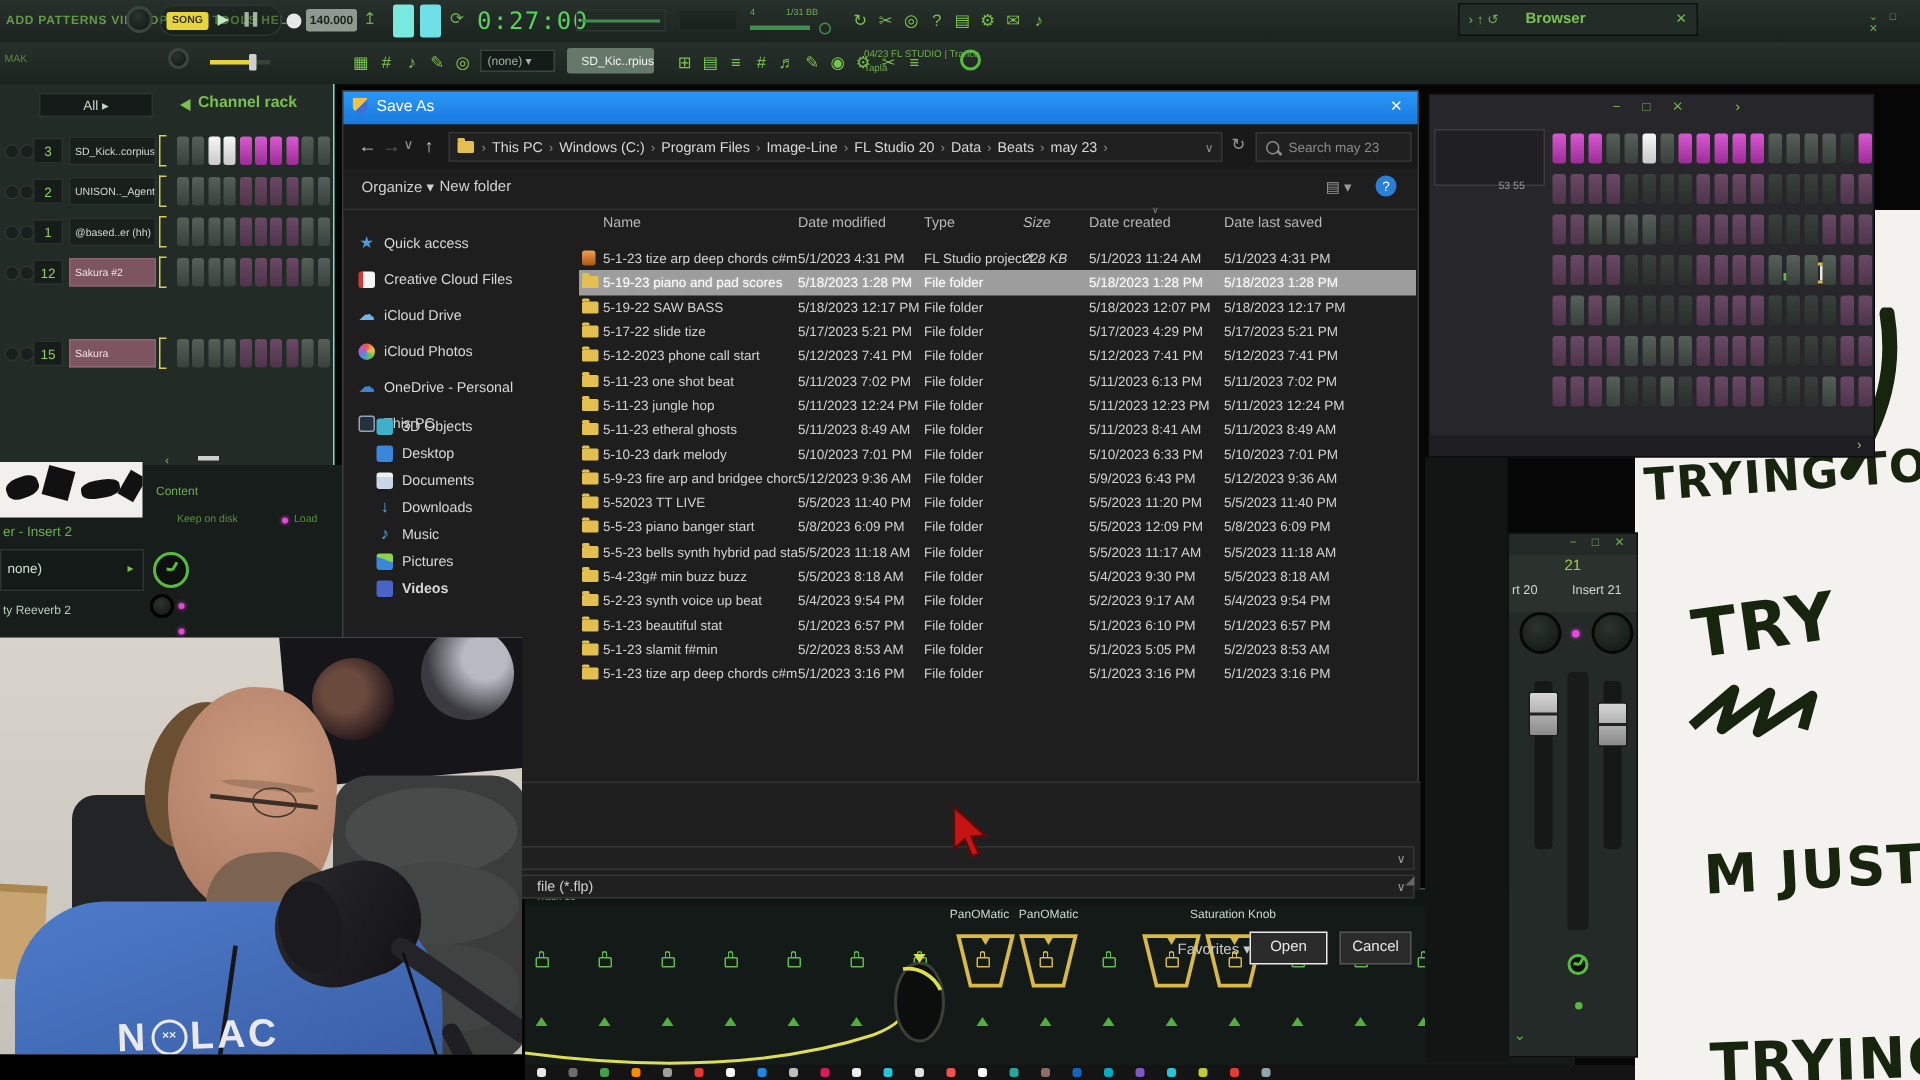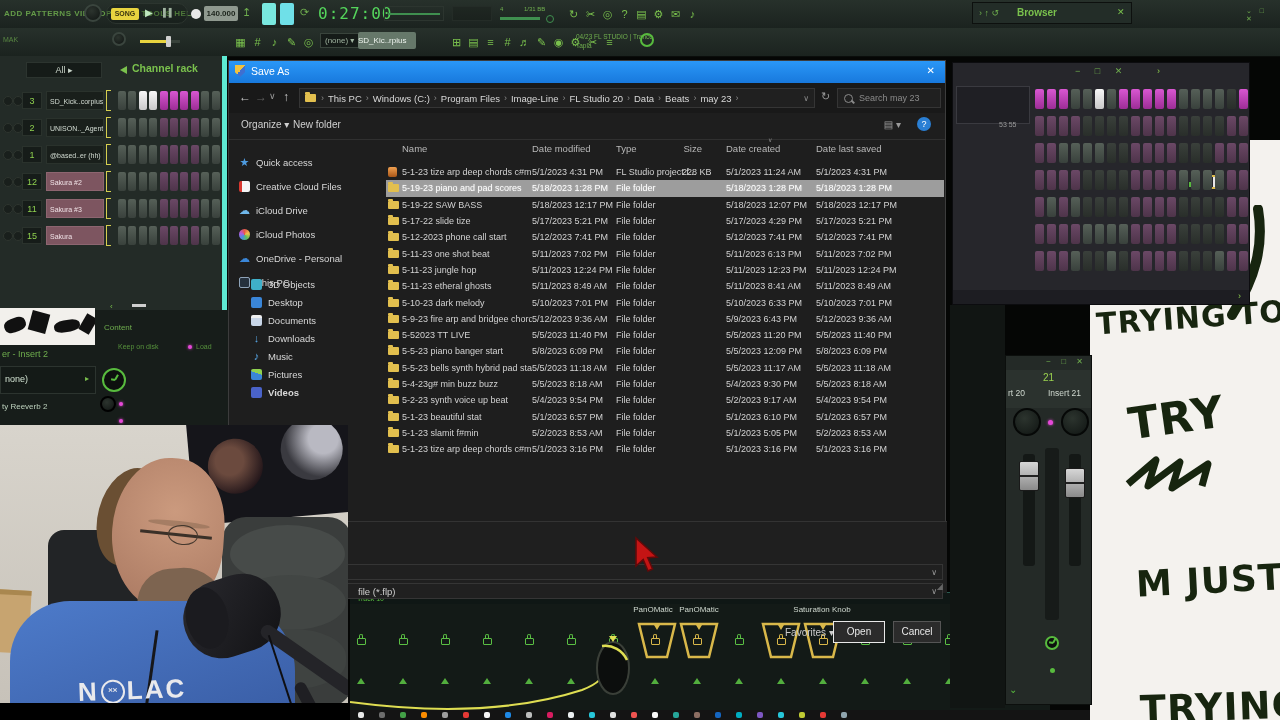--- a/index.html
+++ b/index.html
@@ -54,21 +54,21 @@
   .ic-music{color:#58a8e8;}
   .ic-pictures{background:linear-gradient(200deg,#8fd14f 40%,#3a86d8 40%);}
   .ic-videos{background:#4a63c9;}
   .fhead{color:#b8b8b8;font-size:9.5px;}
   .frow{position:absolute;left:0;width:558px;height:16.3px;display:flex;align-items:center;color:#d2d2d2;font-size:9px;white-space:nowrap;}
   .frow.selected{background:#9d9d9d;color:#ffffff;text-shadow:0 0 2px #ffffff66;}
   .fc-icon{width:16px;flex:none;display:flex;justify-content:flex-start;padding-left:2px;box-sizing:border-box;}
   .fc-name{width:130px;flex:none;overflow:hidden;}
   .fc-mod{width:84px;flex:none;}
   .fc-type{width:66px;flex:none;}
-  .fc-size{width:44px;flex:none;text-align:right;padding-right:24px;box-sizing:border-box;}
+  .fc-size{width:44px;flex:none;text-align:left;padding-right:8px;box-sizing:border-box;font-style:italic;}
   .fc-created{width:90px;flex:none;}
   .fc-saved{width:92px;flex:none;}
   .fic-folder{width:11px;height:8px;background:#e2bf4e;border-radius:1px;position:relative;}
   .fic-folder::before{content:"";position:absolute;left:0;top:-2px;width:5px;height:2px;background:#e2bf4e;border-radius:1px 1px 0 0;}
   .fic-fl{width:9px;height:10px;background:linear-gradient(#f0a050,#a85618);border-radius:2px;}
   .btn{background:#2b2b2b;color:#e8e8e8;font-size:10px;text-align:center;box-sizing:border-box;}
   .mag{width:7px;height:7px;border:1.5px solid #8a8a8a;border-radius:50%;position:relative;display:inline-block;}
   .mag::after{content:"";position:absolute;width:4px;height:1.5px;background:#8a8a8a;transform:rotate(45deg);right:-3px;bottom:-1px;}
   
   .lock{position:absolute;width:9px;height:7px;border:1.5px solid #5abf43;border-radius:1px;box-sizing:border-box;}
@@ -128,30 +128,30 @@
 
   <div class="abs flbar" style="left:0;top:28px;width:1280px;height:28px;">
     <span class="abs grntxt" style="left:3px;top:8px;font-size:7px;opacity:.7;">MAK</span>
     <div class="abs knob" style="left:112px;top:4px;width:14px;height:14px;"></div>
     <div class="abs" style="left:140px;top:12px;width:40px;height:3px;background:#37413a;">
       <div class="abs" style="left:0;top:0;width:26px;height:3px;background:#e8d43f;"></div>
       <div class="abs" style="left:26px;top:-4px;width:5px;height:11px;background:#cfcfcf;border-radius:1px;"></div>
     </div>
     <div class="abs" style="left:232px;top:4px;" id="icons-pre"><span class="tico">▦</span><span class="tico">#</span><span class="tico">♪</span><span class="tico">✎</span><span class="tico">◎</span></div>
     <div class="abs chip" style="left:320px;top:5px;width:50px;height:15px;"><span>(none)</span> ▾</div>
-    <div class="abs" style="left:358px;top:4px;width:58px;height:17px;background:#66786a;border-radius:2px;color:#eef4ee;font-size:8px;line-height:17px;text-align:left;">SD_Kic..rpius</div>
+    <div class="abs" style="left:378px;top:4px;width:58px;height:17px;background:#66786a;border-radius:2px;color:#eef4ee;font-size:8px;line-height:17px;text-align:right;">SD_Kic..rpius</div>
     <div class="abs" style="left:448px;top:4px;" id="icons-post"><span class="tico">⊞</span><span class="tico">▤</span><span class="tico">≡</span><span class="tico">#</span><span class="tico">♬</span><span class="tico">✎</span><span class="tico">◉</span><span class="tico">⚙</span><span class="tico">✂</span><span class="tico">≡</span></div>
     <div class="abs grntxt" style="left:576px;top:4px;font-size:6.5px;line-height:9px;">
       <div>04/23  FL STUDIO | Trance</div>
       <div>Tapla</div>
     </div>
     <div class="abs" style="left:640px;top:5px;width:14px;height:14px;border:2px solid #58bb3e;border-radius:50%;box-sizing:border-box;"></div>
   </div>
 
-  <div class="abs" style="left:0;top:56px;width:222px;height:254px;background:#232b27;border-right:5px solid #5eead4;">
+  <div class="abs" style="left:0;top:56px;width:222px;height:254px;background:#232b27;border-right:1px solid #5eead4;">
     <div class="abs" style="left:26px;top:6px;width:76px;height:16px;background:#151b18;border:1px solid #2c342f;box-sizing:border-box;color:#c9d4c9;font-size:9px;text-align:center;line-height:15px;"><span>All</span> ▸</div>
     <div class="abs" style="left:120px;top:10px;width:0;height:0;border-top:4px solid transparent;border-bottom:4px solid transparent;border-right:7px solid #7ac14d;"></div>
     <span class="abs" style="left:132px;top:6px;color:#7ac14d;font-weight:bold;font-size:10.5px;">Channel rack</span>
     <div id="rack-rows" class="abs" style="left:0;top:32px;width:222px;height:190px;">
         <div class="rackrow" style="top: 0px;">
           <span class="raknob" style="left: 3px;"></span>
           <span class="raknob" style="left: 13px;"></span>
           <span class="ranum">3</span>
           <span class="raname">SD_Kick..corpius</span>
           <span class="rabr"></span>
@@ -198,37 +198,20 @@
           <span class="stcell cm" style="left: 180.4px;"></span>
           <span class="stcell cm" style="left: 190.8px;"></span>
           <span class="stcell cg" style="left: 201.2px;"></span>
           <span class="stcell cg" style="left: 211.6px;"></span>
         </div>
         <div class="rackrow" style="top: 81px;">
           <span class="raknob" style="left: 3px;"></span>
           <span class="raknob" style="left: 13px;"></span>
           <span class="ranum">12</span>
           <span class="raname tint">Sakura #2</span>
-          <span class="rabr"></span>
-          <span class="stcell cg" style="left: 118px;"></span>
-          <span class="stcell cg" style="left: 128.4px;"></span>
-          <span class="stcell cg" style="left: 138.8px;"></span>
-          <span class="stcell cg" style="left: 149.2px;"></span>
-          <span class="stcell cm" style="left: 159.6px;"></span>
-          <span class="stcell cm" style="left: 170px;"></span>
-          <span class="stcell cm" style="left: 180.4px;"></span>
-          <span class="stcell cm" style="left: 190.8px;"></span>
-          <span class="stcell cg" style="left: 201.2px;"></span>
-          <span class="stcell cg" style="left: 211.6px;"></span>
-        </div>
-        <div class="rackrow" style="top: 108px;">
-          <span class="raknob" style="left: 3px;"></span>
-          <span class="raknob" style="left: 13px;"></span>
-          <span class="ranum">11</span>
-          <span class="raname tint">Sakura #3</span>
           <span class="rabr"></span>
           <span class="stcell cg" style="left: 118px;"></span>
           <span class="stcell cg" style="left: 128.4px;"></span>
           <span class="stcell cg" style="left: 138.8px;"></span>
           <span class="stcell cg" style="left: 149.2px;"></span>
           <span class="stcell cm" style="left: 159.6px;"></span>
           <span class="stcell cm" style="left: 170px;"></span>
           <span class="stcell cm" style="left: 180.4px;"></span>
           <span class="stcell cm" style="left: 190.8px;"></span>
           <span class="stcell cg" style="left: 201.2px;"></span>

